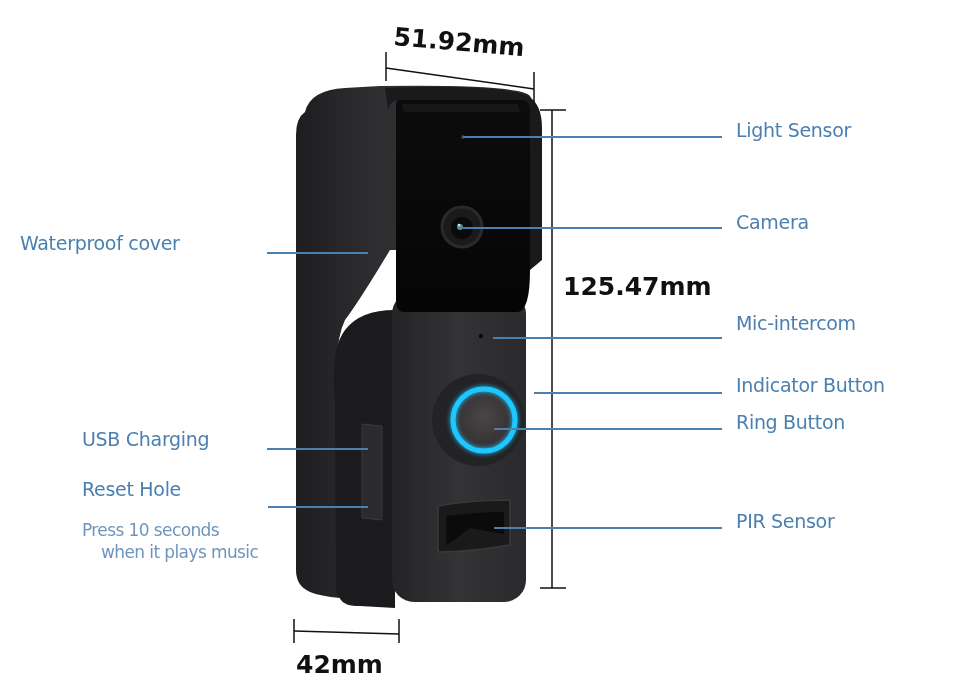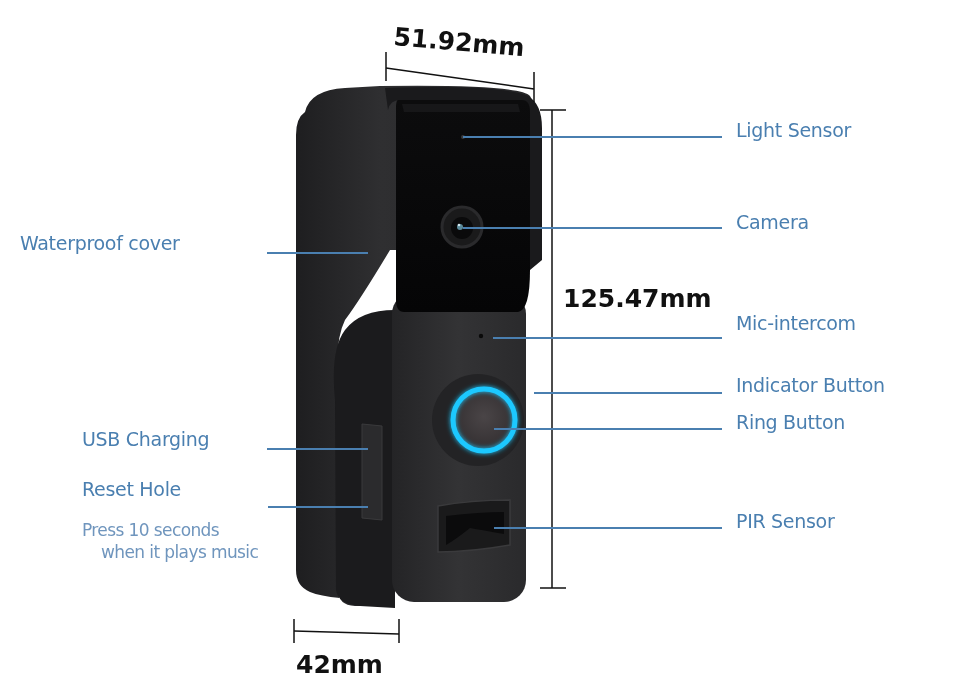--- a/index.html
+++ b/index.html
@@ -78,21 +78,21 @@
     <line x1="552" y1="110" x2="552" y2="588"></line>
     <line x1="540" y1="110" x2="566" y2="110"></line>
     <line x1="540" y1="588" x2="566" y2="588"></line>
     <line x1="294" y1="631" x2="399" y2="634"></line>
     <line x1="294" y1="619" x2="294" y2="643"></line>
     <line x1="399" y1="619" x2="399" y2="643"></line>
   </g>
 </svg>
 
 <div class="dim" style="left:395px; top:22px; transform:rotate(5deg); transform-origin:left top;">51.92mm</div>
-<div class="dim" style="left:563px; top:284px;text-align:center;">125.47mm</div>
+<div class="dim" style="left:563px; top:272px;text-align:center;">125.47mm</div>
 <div class="dim" style="left:296px; top:650px;">42mm</div>
 
 <div class="lead" style="left:463px; top:136px; width:259px;"></div>
 <div class="label" style="left:736px; top:119px;">Light Sensor</div>
 
 <div class="lead" style="left:463px; top:227px; width:259px;"></div>
 <div class="label" style="left:736px; top:211px;">Camera</div>
 
 <div class="lead" style="left:493px; top:337px; width:229px;"></div>
 <div class="label" style="left:736px; top:312px;">Mic-intercom</div>

